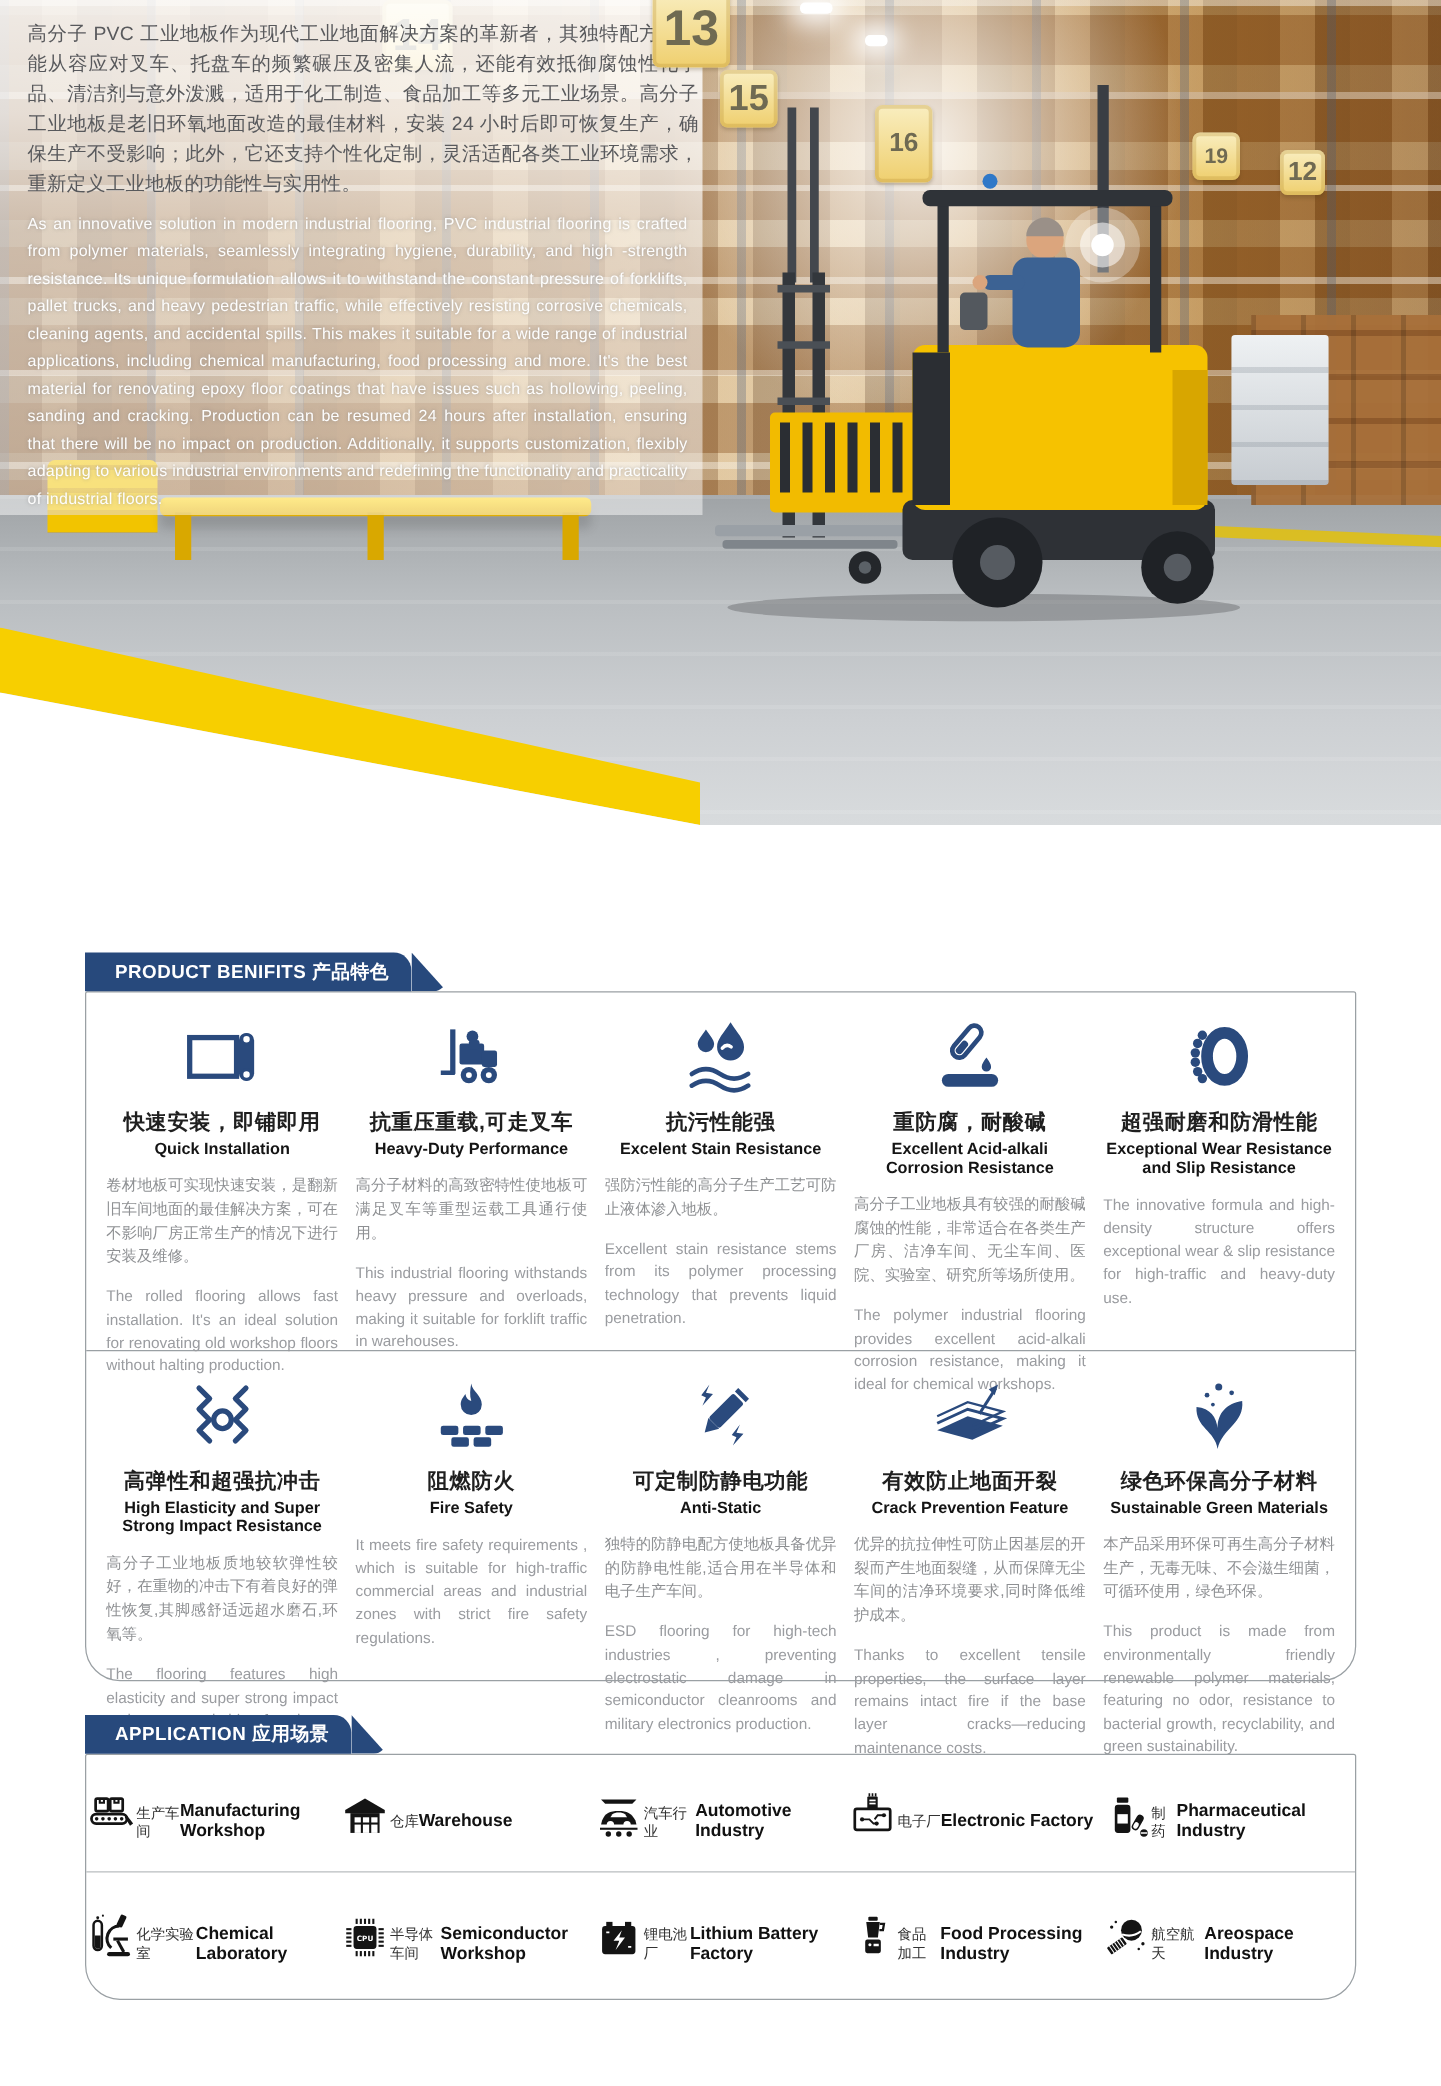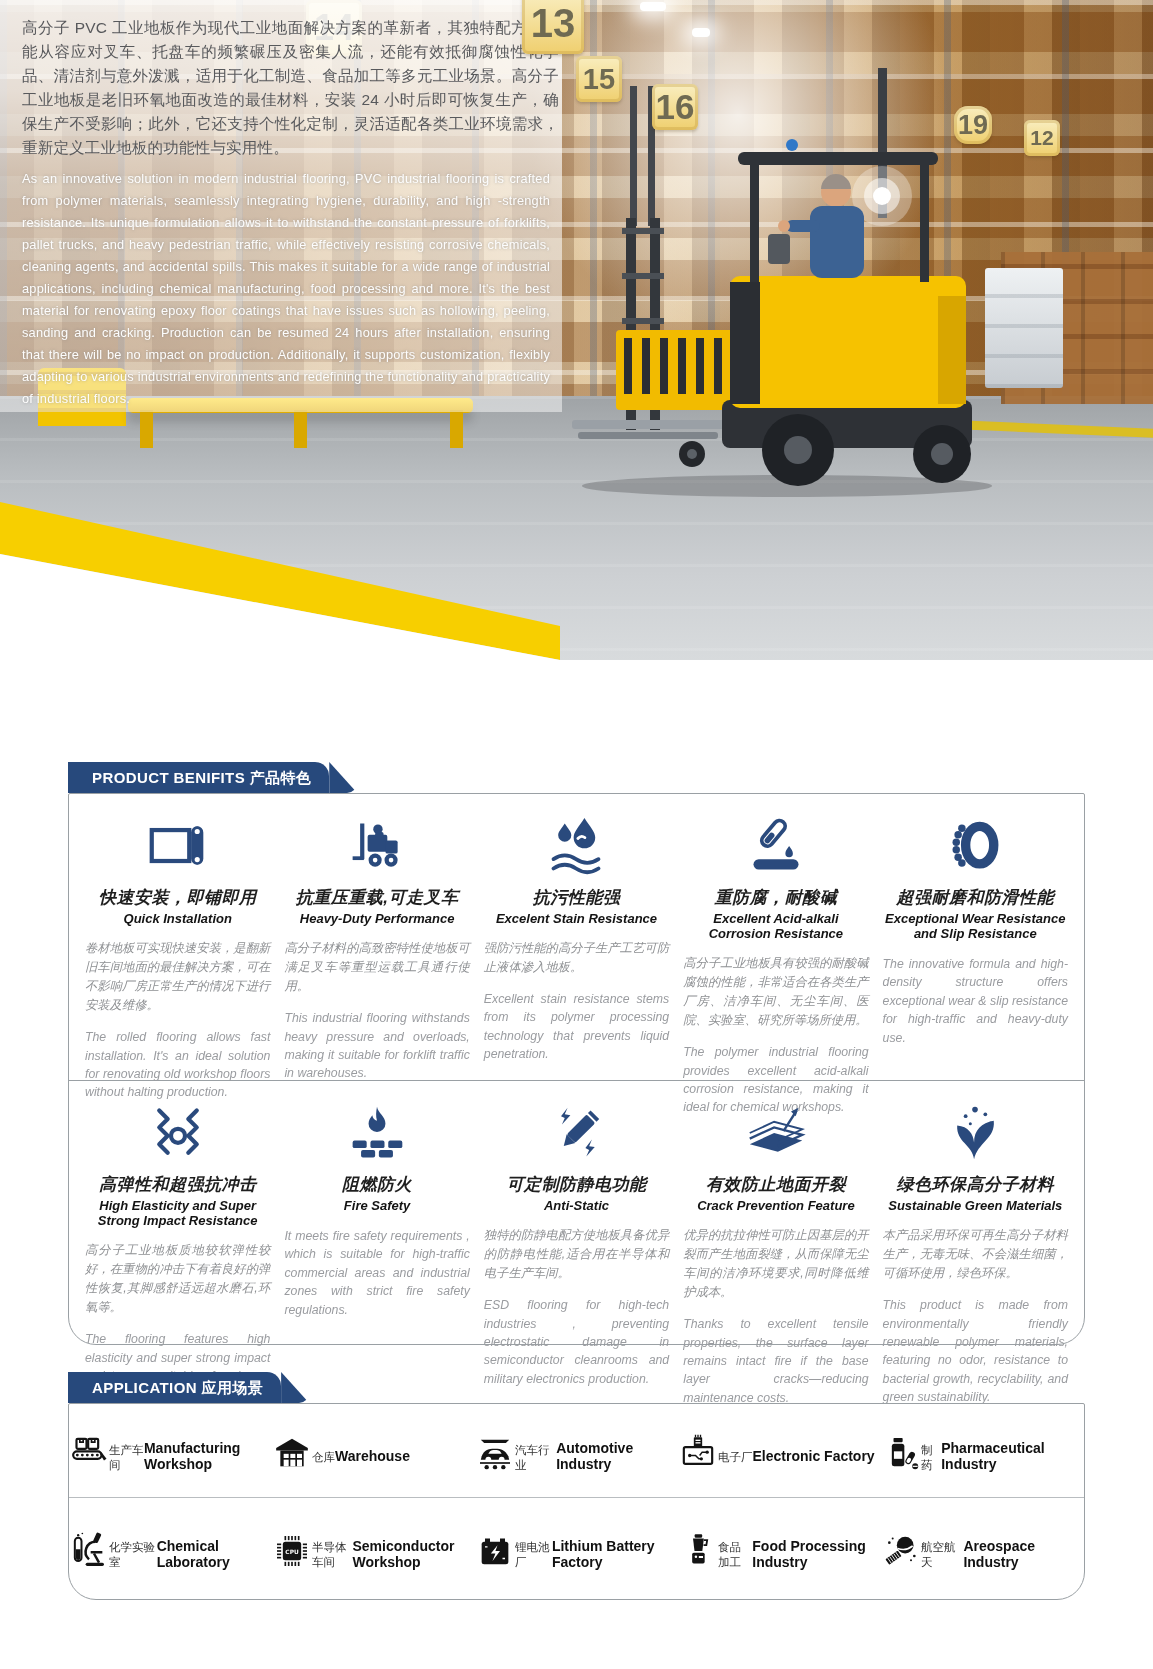--- a/index.html
+++ b/index.html
@@ -54,21 +54,21 @@
   .ribbon{position:absolute;left:68px;height:31px;line-height:31px;background:#27497c;color:#fff;
     font-weight:bold;font-size:15px;letter-spacing:.4px;padding:0 18px 0 24px;border-radius:0 14px 0 0;z-index:4;}
   .ribbon::after{content:"";position:absolute;right:-28px;top:0;width:28px;height:31px;background:#27497c;
     clip-path:polygon(0 0,100% 100%,0 100%);border-radius:0 0 10px 0;}
 
   
   .round-box{position:absolute;left:68px;width:1017px;background:#fff;border:1px solid #9aa0a4;
     border-radius:2px 2px 28px 28px;box-sizing:border-box;}
   .ben-box{top:793px;height:552px;}
   .app-box{top:1403px;height:197px;}
-  .ben-row{display:grid;grid-template-columns:repeat(5,1fr);gap:14px;padding:14px 16px 0;box-sizing:border-box;font-style:italic;}
+  .ben-row{display:grid;grid-template-columns:repeat(5,1fr);gap:14px;padding:14px 16px 0;box-sizing:border-box;}
   .ben-row-0{height:287px;border-bottom:1px solid #9aa0a4;}
   .ben-row-1{height:262px;}
   .ben-cell{display:flex;flex-direction:column;align-items:stretch;}
   .b-icon{height:68px;display:flex;align-items:flex-end;justify-content:center;margin-bottom:10px;}
   .b-icon svg{width:60px;height:60px;}
   .b-title-cn{font-size:17px;font-weight:bold;color:#1f1f1f;text-align:center;letter-spacing:.5px;}
   .b-title-en{font-size:13px;font-weight:bold;color:#141414;text-align:center;line-height:1.15;margin-top:3px;}
   .b-desc-cn{margin-top:12px;font-size:12.3px;color:#8e9093;line-height:1.55;text-align:justify;}
   .b-desc-en{margin-top:13px;font-size:12.3px;color:#9a9ca0;line-height:1.5;text-align:justify;}
   .app-row{display:grid;grid-template-columns:repeat(5,1fr);box-sizing:border-box;}
@@ -94,22 +94,22 @@
     <div class="stack-r2"></div>
     <div class="guard-box"></div>
     <div class="rail"></div>
     <div class="rail-post" style="left:140px;"></div>
     <div class="rail-post" style="left:294px;"></div>
     <div class="rail-post" style="left:450px;"></div>
     <div id="signs">
         <div class="sign" style="left: 522px; top: -8px; width: 62px; height: 62px; font-size: 40px; z-index: 3;">13</div>
         <div class="sign" style="left: 306px; top: 0px; width: 56px; height: 56px; font-size: 36px; z-index: 1;">14</div>
         <div class="sign" style="left: 576px; top: 56px; width: 46px; height: 46px; font-size: 29px; z-index: 3;">15</div>
-        <div class="sign" style="left: 652px; top: 84px; width: 46px; height: 46px; font-size: 35px; z-index: 3;">16</div>
-        <div class="sign" style="left: 954px; top: 106px; width: 38px; height: 38px; font-size: 27px; z-index: 1; border-radius: 14px;">19</div>
+        <div class="sign" style="left: 700px; top: 84px; width: 46px; height: 62px; font-size: 21px; z-index: 3;">16</div>
+        <div class="sign" style="left: 954px; top: 106px; width: 38px; height: 38px; font-size: 17px; z-index: 1;">19</div>
         <div class="sign" style="left: 1024px; top: 120px; width: 36px; height: 36px; font-size: 21px; z-index: 1;">12</div>
       </div>
 
     <svg class="forklift" viewBox="0 0 440 430">
       <ellipse cx="215" cy="418" rx="205" ry="11" fill="rgba(50,50,55,0.28)"></ellipse>
       <rect x="306" y="0" width="9" height="150" fill="#3a3e44"></rect>
       <circle cx="310" cy="128" r="30" fill="#ffffff" opacity="0.3"></circle>
       <circle cx="310" cy="128" r="18" fill="#ffffff" opacity="0.55"></circle>
       <circle cx="310" cy="128" r="9" fill="#ffffff"></circle>
       <rect x="58" y="18" width="7" height="140" fill="#43474d"></rect>

